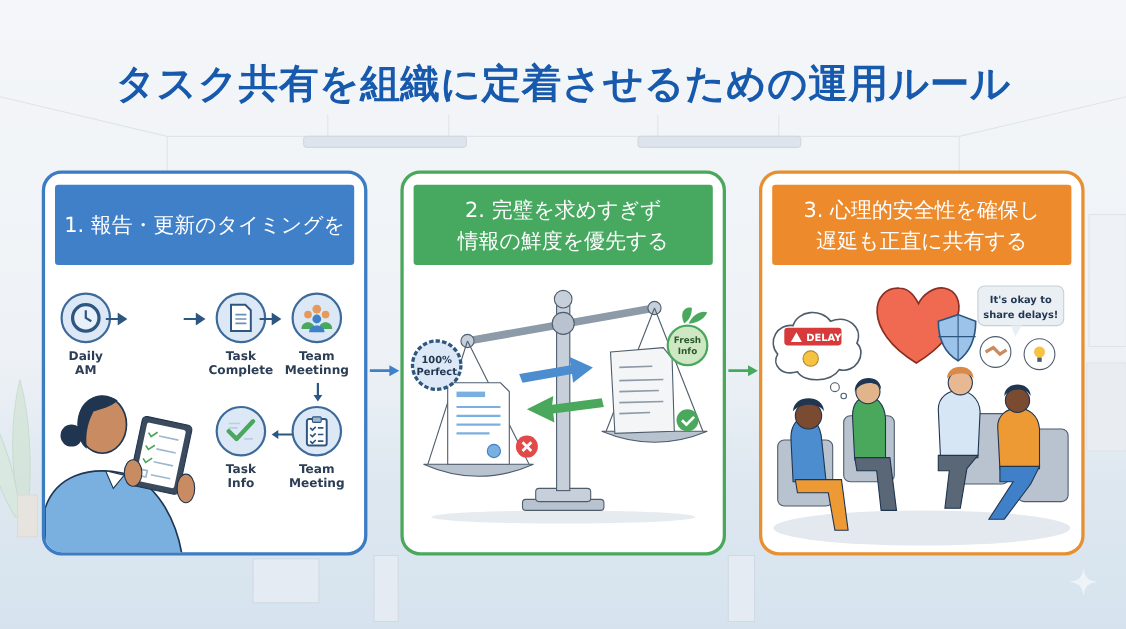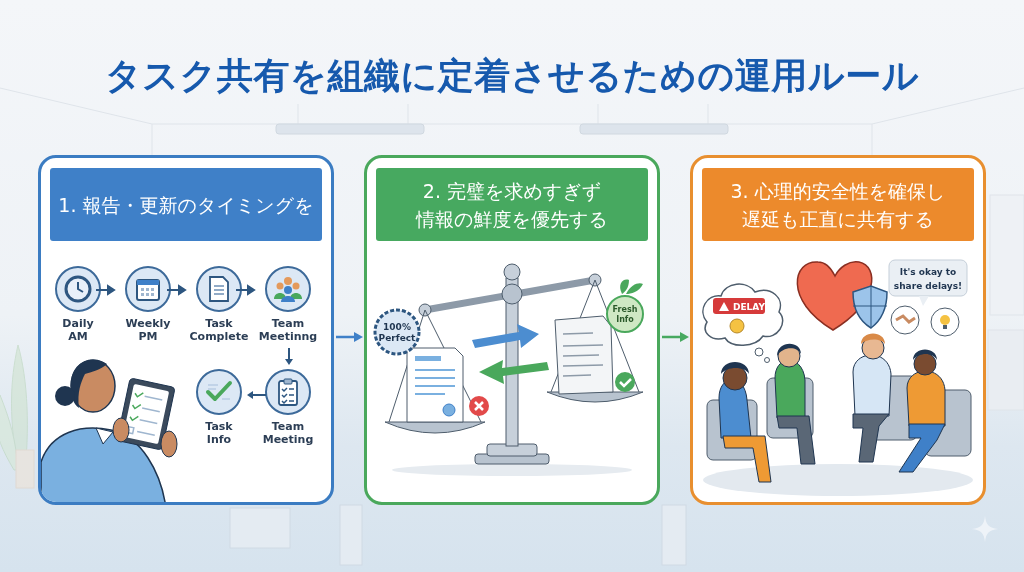--- a/index.html
+++ b/index.html
@@ -98,40 +98,20 @@
             <circle cx="15" cy="15" r="12" fill="#e8f0f9" stroke="#2d5680" stroke-width="3"></circle>
             <path d="M15 8 V15 L20 18" stroke="#2d5680" stroke-width="2" fill="none"></path>
           </svg>
       </div>
       <div class="lbl">
           <div>Daily</div>
           <div>AM</div>
         </div>
     </div>
 
-    <div class="step" style="left:72px; top:22px;">
-      <div class="circle">
-        <svg width="28" height="28" viewBox="0 0 28 28">
-            <rect x="3" y="5" width="22" height="20" rx="2" fill="#fff" stroke="#2d5680" stroke-width="2"></rect>
-            <rect x="3" y="5" width="22" height="5" fill="#3f80c8"></rect>
-            <g fill="#9fb6cf">
-              <rect x="7" y="13" width="3" height="3"></rect>
-              <rect x="12" y="13" width="3" height="3"></rect>
-              <rect x="17" y="13" width="3" height="3"></rect>
-              <rect x="7" y="18" width="3" height="3"></rect>
-              <rect x="12" y="18" width="3" height="3"></rect>
-              <rect x="17" y="18" width="3" height="3"></rect>
-            </g>
-          </svg>
-      </div>
-      <div class="lbl">
-          <div>Weekly</div>
-          <div>PM</div>
-        </div>
-    </div>
 
     <div class="step" style="left:143px; top:22px;">
       <div class="circle">
         <svg width="24" height="28" viewBox="0 0 24 28">
             <path d="M3 2 H16 L21 7 V26 H3 Z" fill="#fff" stroke="#2d5680" stroke-width="1.8"></path>
             <g stroke="#6d8fb4" stroke-width="1.5">
               <line x1="7" y1="11" x2="17" y2="11"></line>
               <line x1="7" y1="15" x2="17" y2="15"></line>
               <line x1="7" y1="19" x2="17" y2="19"></line>
             </g>

